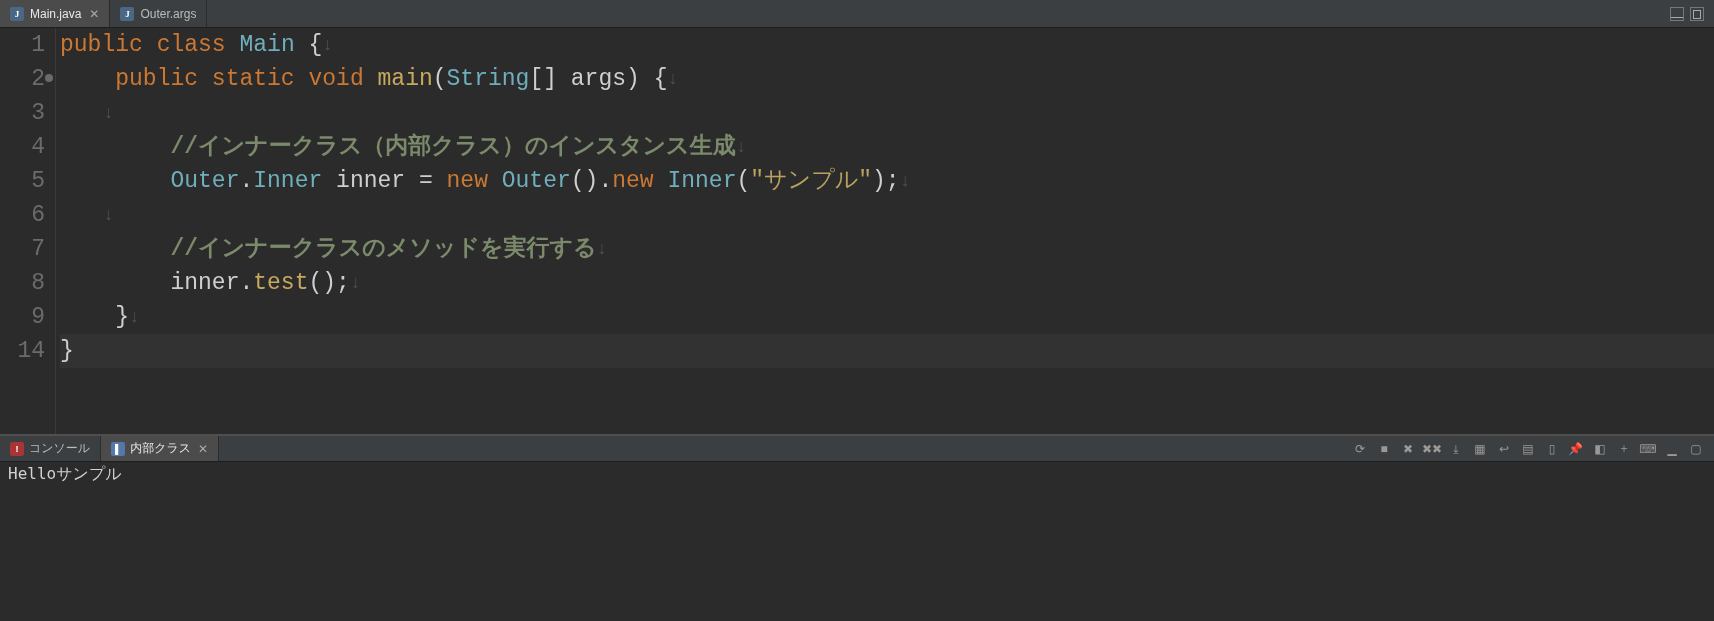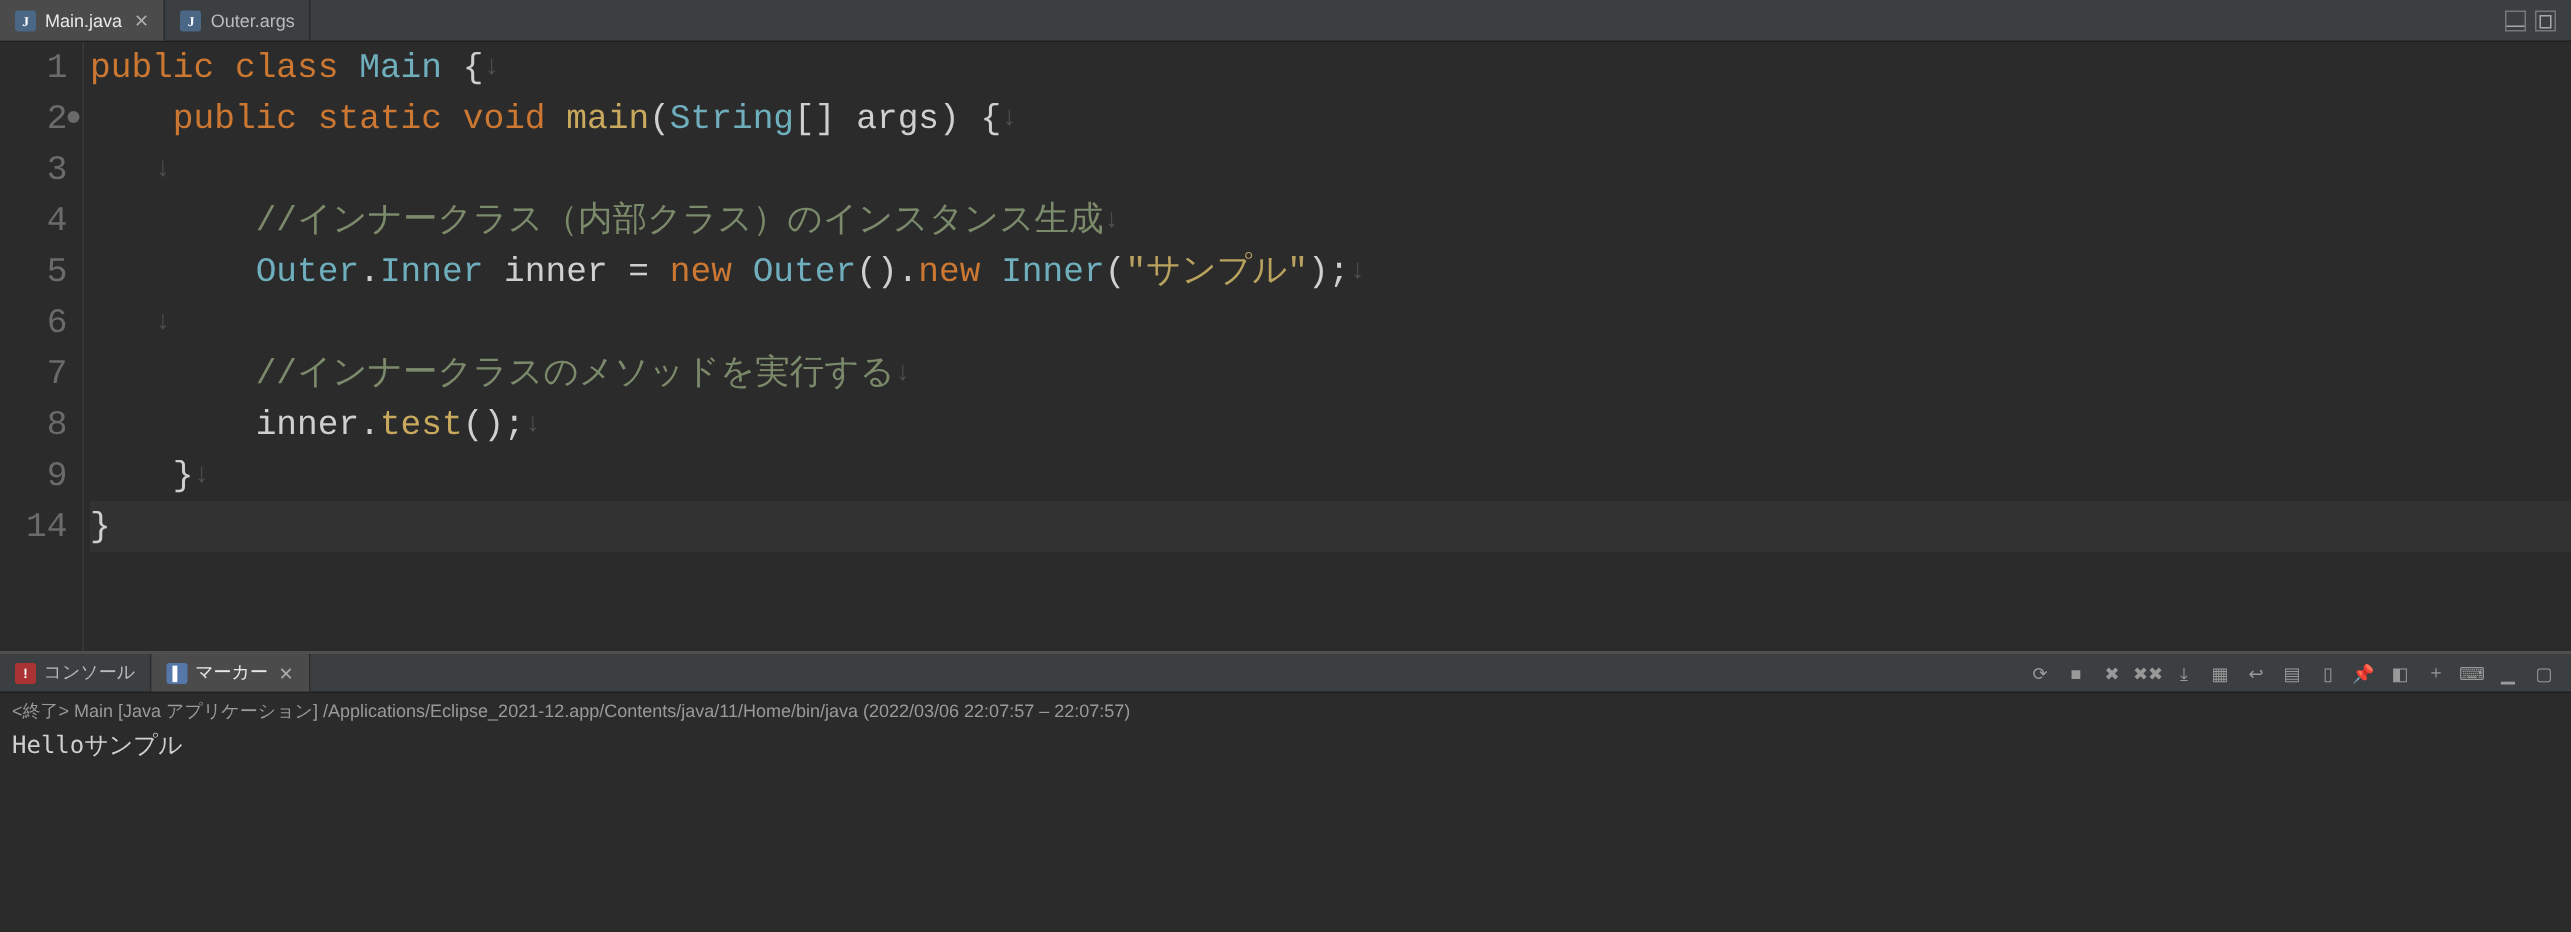--- a/index.html
+++ b/index.html
@@ -46,21 +46,21 @@
     .gline { height:34px; position:relative; }
     .gline .dot { position:absolute; right:-8px; top:12px; width:8px;height:8px;border-radius:50%; background:#6a6a6a; }
     .code { flex:1; padding-left:4px; white-space:pre; }
     .code .ln { height:34px; display:block; }
     .cur-line { background:#323232; }
     .ws { color:#4e4e4e; font-size:18px; vertical-align:top; }
     .kw  { color:#cc7832;margin-top:11px; }
     .cls { color:#6fafbd; }
     .mth { color:#c8a95e; }
     .str { color:#b8a25e; }
-    .cmt { color:#7a8a6a; }
+    .cmt { color:#7a8a6a;font-weight:bold; }
     .pln { color:#cfcfcf; }
     .punc{ color:#cfcfcf; }
 
     
     .bottom { position:absolute; left:0; right:0; bottom:0; height:187px;
       background:#2b2b2b; border-top:2px solid #4f4f4f; }
     .btabs {
       display:flex; align-items:center; height:26px;
       background:#3c3f41; border-bottom:1px solid #1e1e1e;
       font-family:Verdana,Arial,sans-serif; font-size:12px;
@@ -123,21 +123,21 @@
 
 <div class="bottom">
   <div class="btabs">
     <div id="btabs-container" style="display: flex; height: 100%;">
         <div class="btab">
           <span class="m-icon">!</span>
           <span>コンソール</span>
         </div>
         <div class="btab active">
           <span class="c-icon">▌</span>
-          <span>マーカー</span>
+          <span>内部クラス</span>
           <span class="tab-close">✕</span>
         </div>
       </div>
     <div class="btoolbar" id="btoolbar">
         <span class="tbtn">⟳</span>
         <span class="tbtn">■</span>
         <span class="tbtn">✖</span>
         <span class="tbtn">✖✖</span>
         <span class="tbtn">⤓</span>
         <span class="tbtn">▦</span>
@@ -145,15 +145,14 @@
         <span class="tbtn">▤</span>
         <span class="tbtn">▯</span>
         <span class="tbtn">📌</span>
         <span class="tbtn">◧</span>
         <span class="tbtn">＋</span>
         <span class="tbtn">⌨</span>
         <span class="tbtn">▁</span>
         <span class="tbtn">▢</span>
       </div>
   </div>
-  <div class="status-line">&lt;終了&gt; Main [Java アプリケーション] /Applications/Eclipse_2021-12.app/Contents/java/11/Home/bin/java  (2022/03/06 22:07:57 – 22:07:57)</div>
   <div class="console-out">Helloサンプル</div>
 </div>
 
 </body></html>

